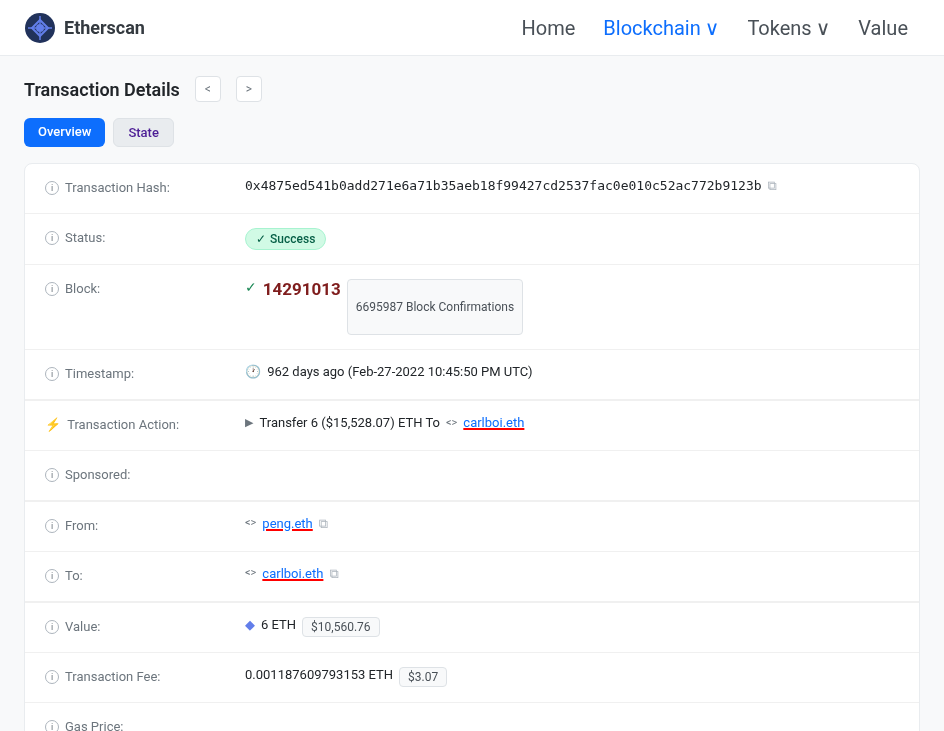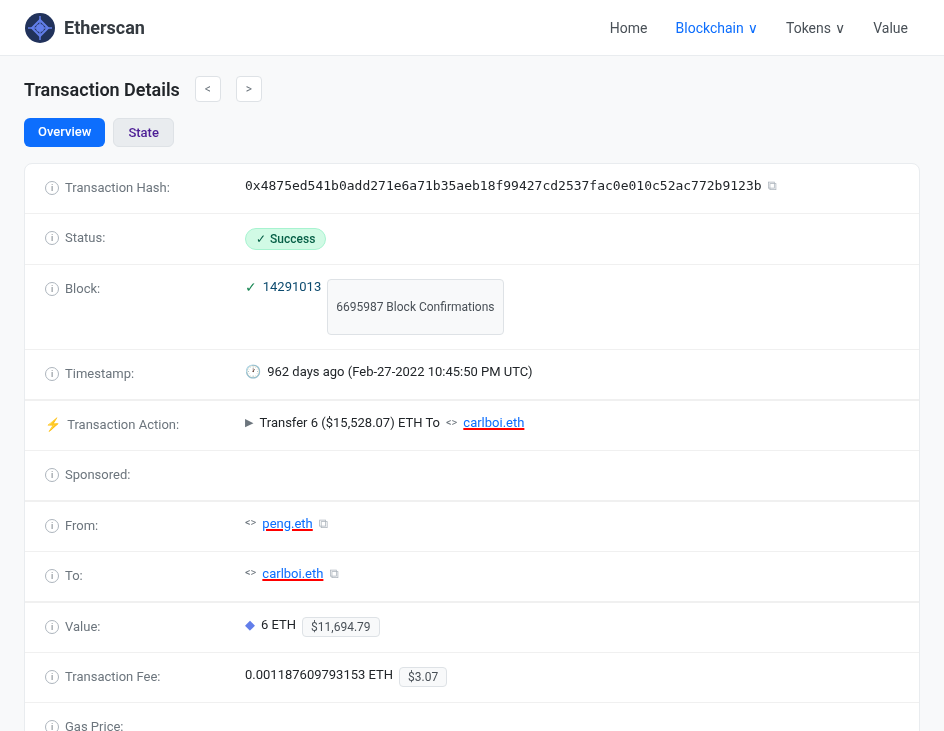--- a/index.html
+++ b/index.html
@@ -33,21 +33,21 @@
       gap: 4px;
     }
     .nav-item {
       padding: 8px 12px;
       color: #495057;
       cursor: pointer;
       border-radius: 4px;
       display: flex;
       align-items: center;
       gap: 4px;
-      font-size: 14px;
+      font-size: 20px;
       text-align: right;
     }
     .nav-item.active { color: #0d6efd; }
 
     
     .page { padding: 20px 24px; max-width: 944px; }
 
     .page-title-row {
       display: flex;
       align-items: center;
@@ -168,23 +168,24 @@
       border-radius: 20px;
       padding: 3px 10px;
       font-size: 12px;
       font-weight: 500;
       display: inline-flex;
       align-items: center;
       gap: 4px;
     }
 
     .block-link {
-      color: #0c4a6e;
+      color: #7f1d1d;
       text-decoration: none;
-      font-size: 13px;
+      font-size: 17px;
+      font-weight: bold;
     }
 
     .block-confirmations {
       background: #f8f9fa;
       border: 1px solid #dee2e6;
       border-radius: 4px;
       padding: 20px 8px;
       font-size: 12px;
       color: #495057;
     }
@@ -375,21 +376,21 @@
     <div style="height:1px; background:#f0f0f0; margin: 0;"></div>
 
     <div class="detail-row">
       <div class="detail-label">
         <span class="info-icon">i</span>
         <span>Value:</span>
       </div>
       <div class="detail-value">
         <span style="color:#627eea;">◆</span>
         <span>6 ETH</span>
-        <span class="value-usd">$11,694.79</span>
+        <span class="value-usd">$10,560.76</span>
       </div>
     </div>
 
     <div class="detail-row">
       <div class="detail-label">
         <span class="info-icon">i</span>
         <span>Transaction Fee:</span>
       </div>
       <div class="detail-value">
         <span>0.001187609793153 ETH</span>

